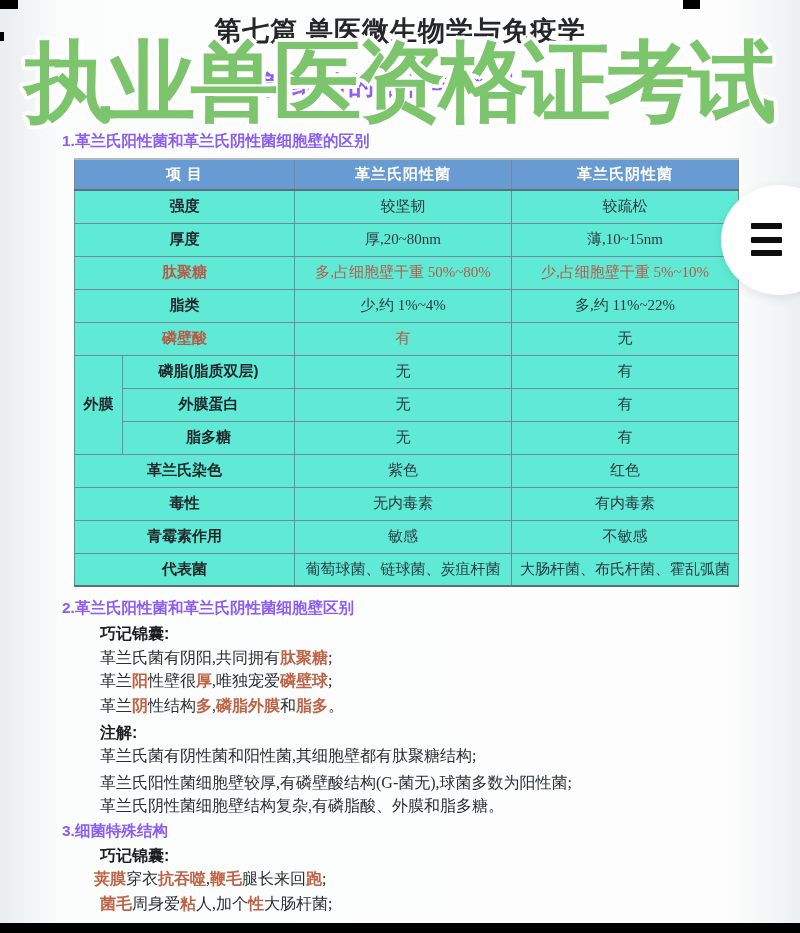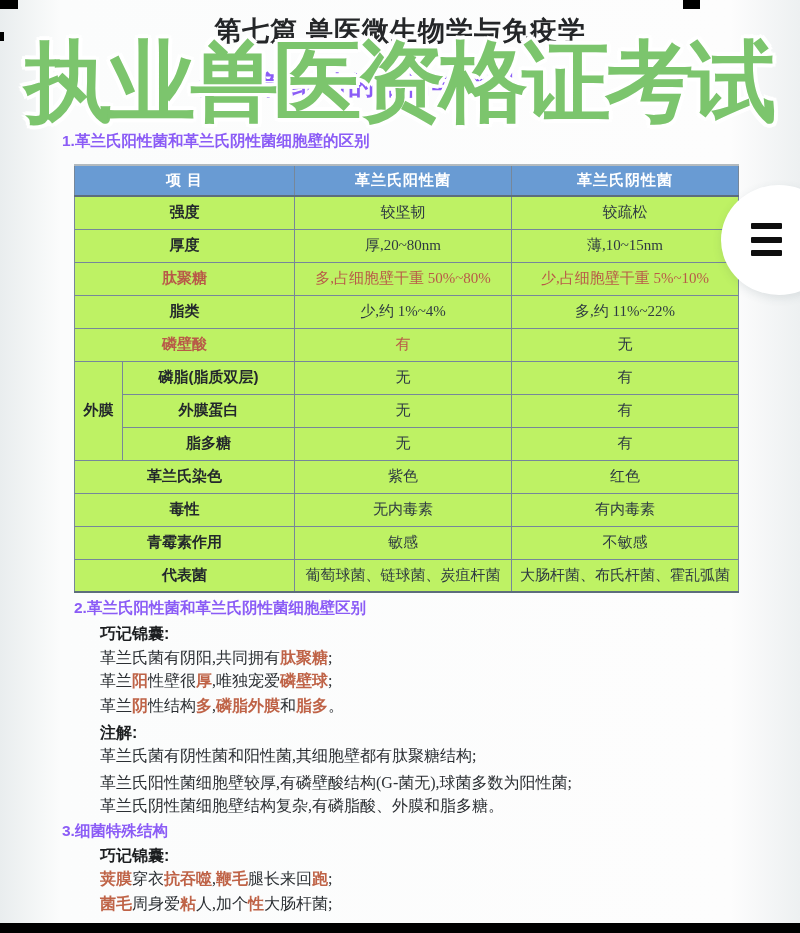--- a/index.html
+++ b/index.html
@@ -44,29 +44,28 @@
   }
   .body-line { font-size: 16px; color: #2b2f33; }
   .lbl { font-family: "Liberation Sans", sans-serif; font-weight: bold; color: #1c1e20; text-align: right; }
   .hl { color: #bf6347; font-weight: bold; font-family: "Liberation Sans", sans-serif; }
 
   
   .cmp-table {
     position: absolute; left: 74px; top: 158px; width: 664px;
     border-collapse: collapse; table-layout: fixed; z-index: 3;
     font-size: 15px;
-    margin-top: 6px;
   }
   .cmp-table col.c-grp  { width: 48px; }
   .cmp-table col.c-item { width: 172px; }
   .cmp-table col.c-pos  { width: 217px; }
   .cmp-table col.c-neg  { width: 227px; }
   .cmp-table th, .cmp-table td {
     border: 1.4px solid #76879a; text-align: center; vertical-align: middle;
-    white-space: nowrap; overflow: hidden; background: #bef264; color: #2e3a42;
+    white-space: nowrap; overflow: hidden; background: #5eead4; color: #2e3a42;
     height: 33px; padding: 0 2px;
   }
   .cmp-table thead th {
     background: #699bd3; color: #ffffff; height: 31px;
     border-top: 2.5px solid #47586467; border-bottom: 2px solid #5d6e7c;
     font-family: "Liberation Sans", sans-serif; font-weight: bold; font-size: 15px;
     letter-spacing: 1px;
   }
   .cmp-table td.item, .cmp-table td.grp {
     font-family: "Liberation Sans", sans-serif; font-weight: bold; color: #23282c;
@@ -184,38 +183,38 @@
       <td>不敏感</td>
     </tr>
     <tr>
       <td colspan="2" class="item">代表菌</td>
       <td>葡萄球菌、链球菌、炭疽杆菌</td>
       <td>大肠杆菌、布氏杆菌、霍乱弧菌</td>
     </tr>
   </tbody>
 </table>
 
-<div class="abs sec-heading" style="left:74px; top:598px;">2.革兰氏阳性菌和革兰氏阴性菌细胞壁区别</div>
+<div class="abs sec-heading" style="left:62px; top:598px;">2.革兰氏阳性菌和革兰氏阴性菌细胞壁区别</div>
 <div class="abs body-line lbl" style="left:100px; top:624px;">巧记锦囊:</div>
 
 <div class="abs body-line" style="left:100px; top:648px;"><span>革兰氏菌有阴阳,共同拥有</span><span class="hl">肽聚糖</span><span>;</span></div>
 
 <div class="abs body-line" style="left:100px; top:671px;"><span>革兰</span><span class="hl">阳</span><span>性壁很</span><span class="hl">厚</span><span>,唯独宠爱</span><span class="hl">磷壁球</span><span>;</span></div>
 
 <div class="abs body-line" style="left:100px; top:696px;"><span>革兰</span><span class="hl">阴</span><span>性结构</span><span class="hl">多</span><span>,</span><span class="hl">磷脂外膜</span><span>和</span><span class="hl">脂多</span><span>。</span></div>
 
 <div class="abs body-line lbl" style="left:100px; top:723px;">注解:</div>
 <div class="abs body-line" style="left:100px; top:746px;">革兰氏菌有阴性菌和阳性菌,其细胞壁都有肽聚糖结构;</div>
 <div class="abs body-line" style="left:100px; top:773px;">革兰氏阳性菌细胞壁较厚,有磷壁酸结构(G-菌无),球菌多数为阳性菌;</div>
 <div class="abs body-line" style="left:100px; top:796px;">革兰氏阴性菌细胞壁结构复杂,有磷脂酸、外膜和脂多糖。</div>
 
 <div class="abs sec-heading" style="left:62px; top:821px;">3.细菌特殊结构</div>
 <div class="abs body-line lbl" style="left:100px; top:846px;">巧记锦囊:</div>
 
-<div class="abs body-line" style="left:100px; top:869px;"><span class="hl">荚膜</span><span>穿衣</span><span class="hl">抗吞噬</span><span>,</span><span class="hl">鞭毛</span><span>腿长来回</span><span class="hl">跑</span><span>;</span></div>
+<div class="abs body-line" style="left:94px; top:869px;"><span class="hl">荚膜</span><span>穿衣</span><span class="hl">抗吞噬</span><span>,</span><span class="hl">鞭毛</span><span>腿长来回</span><span class="hl">跑</span><span>;</span></div>
 
 <div class="abs body-line" style="left:100px; top:894px;"><span class="hl">菌毛</span><span>周身爱</span><span class="hl">粘</span><span>人,加个</span><span class="hl">性</span><span>大肠杆菌;</span></div>
 
 <div class="menu-fab">
   <span>
     <span class="bar bar1"></span>
     <span class="bar bar2"></span>
     <span class="bar bar3"></span>
   </span>
 </div>

